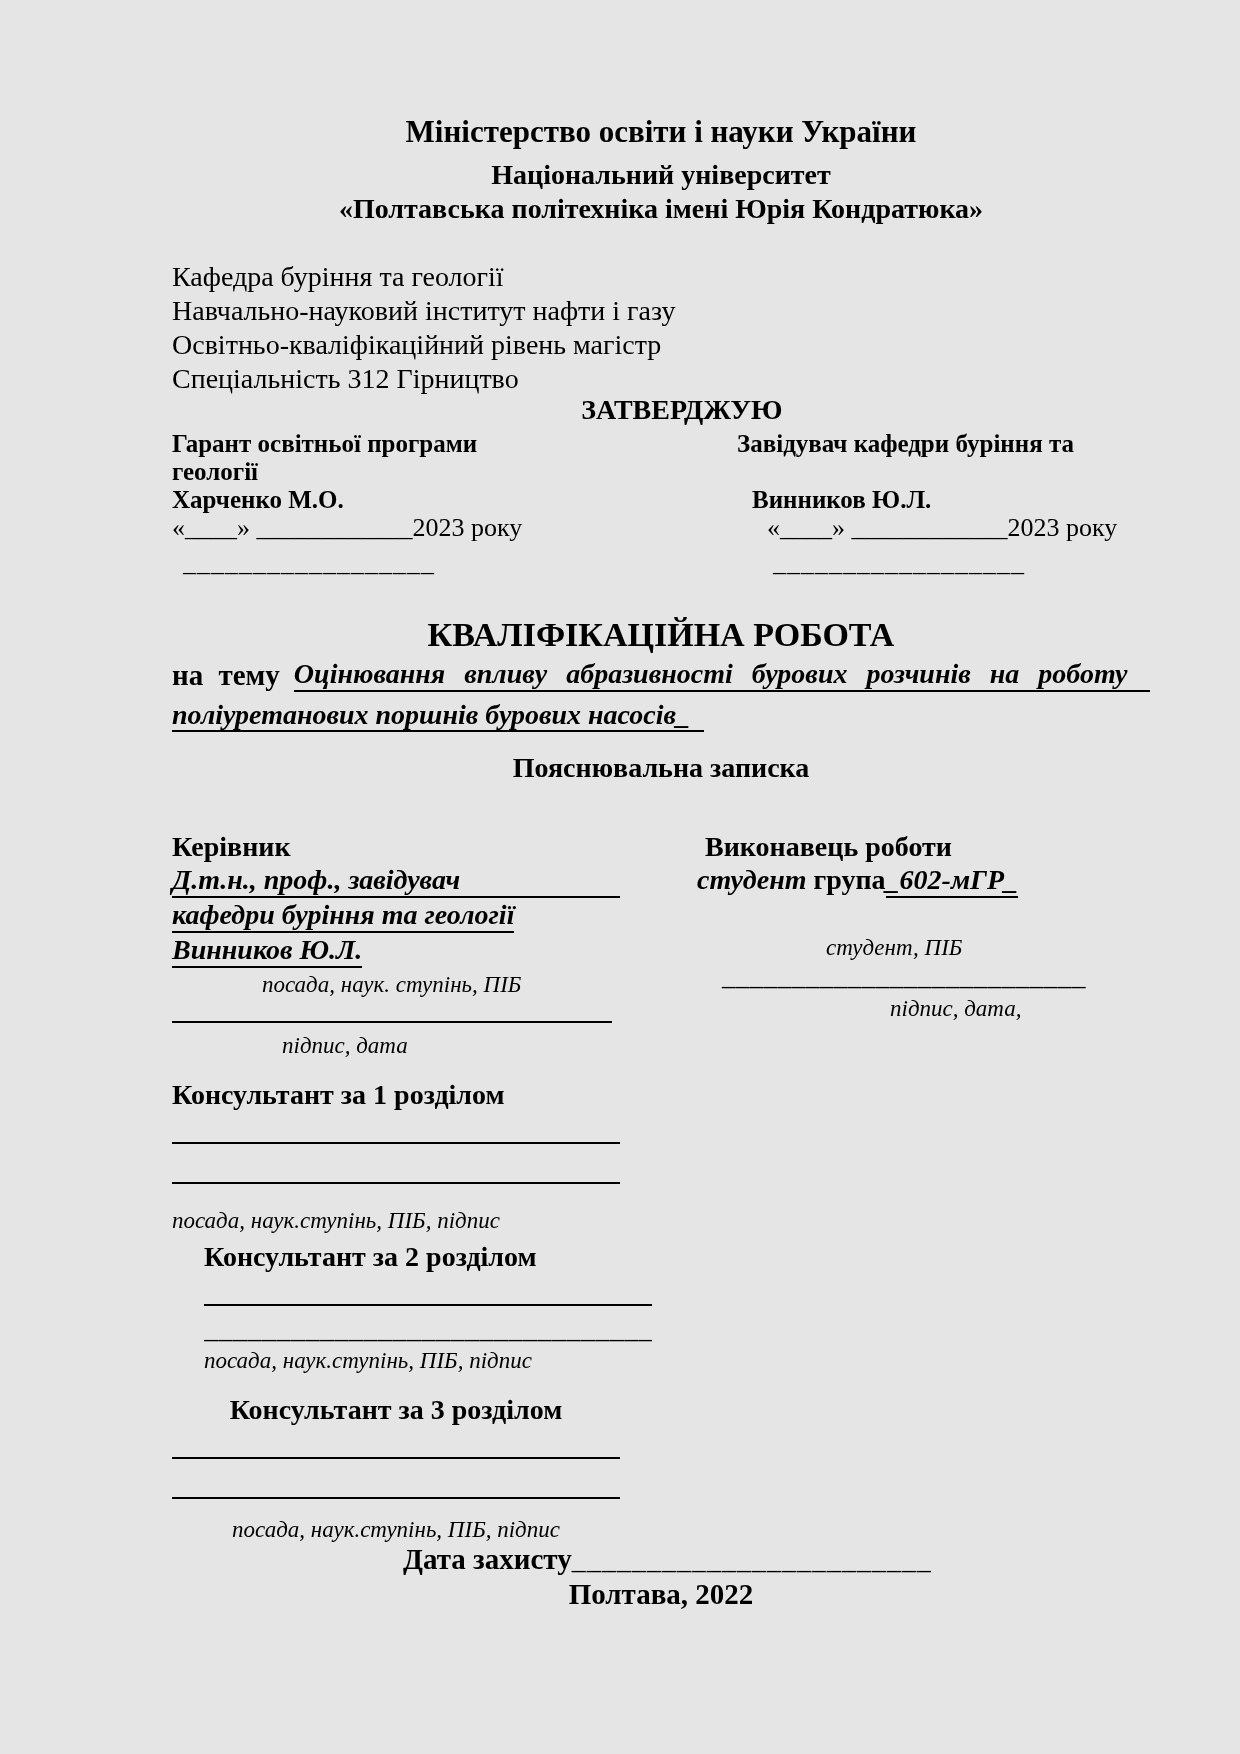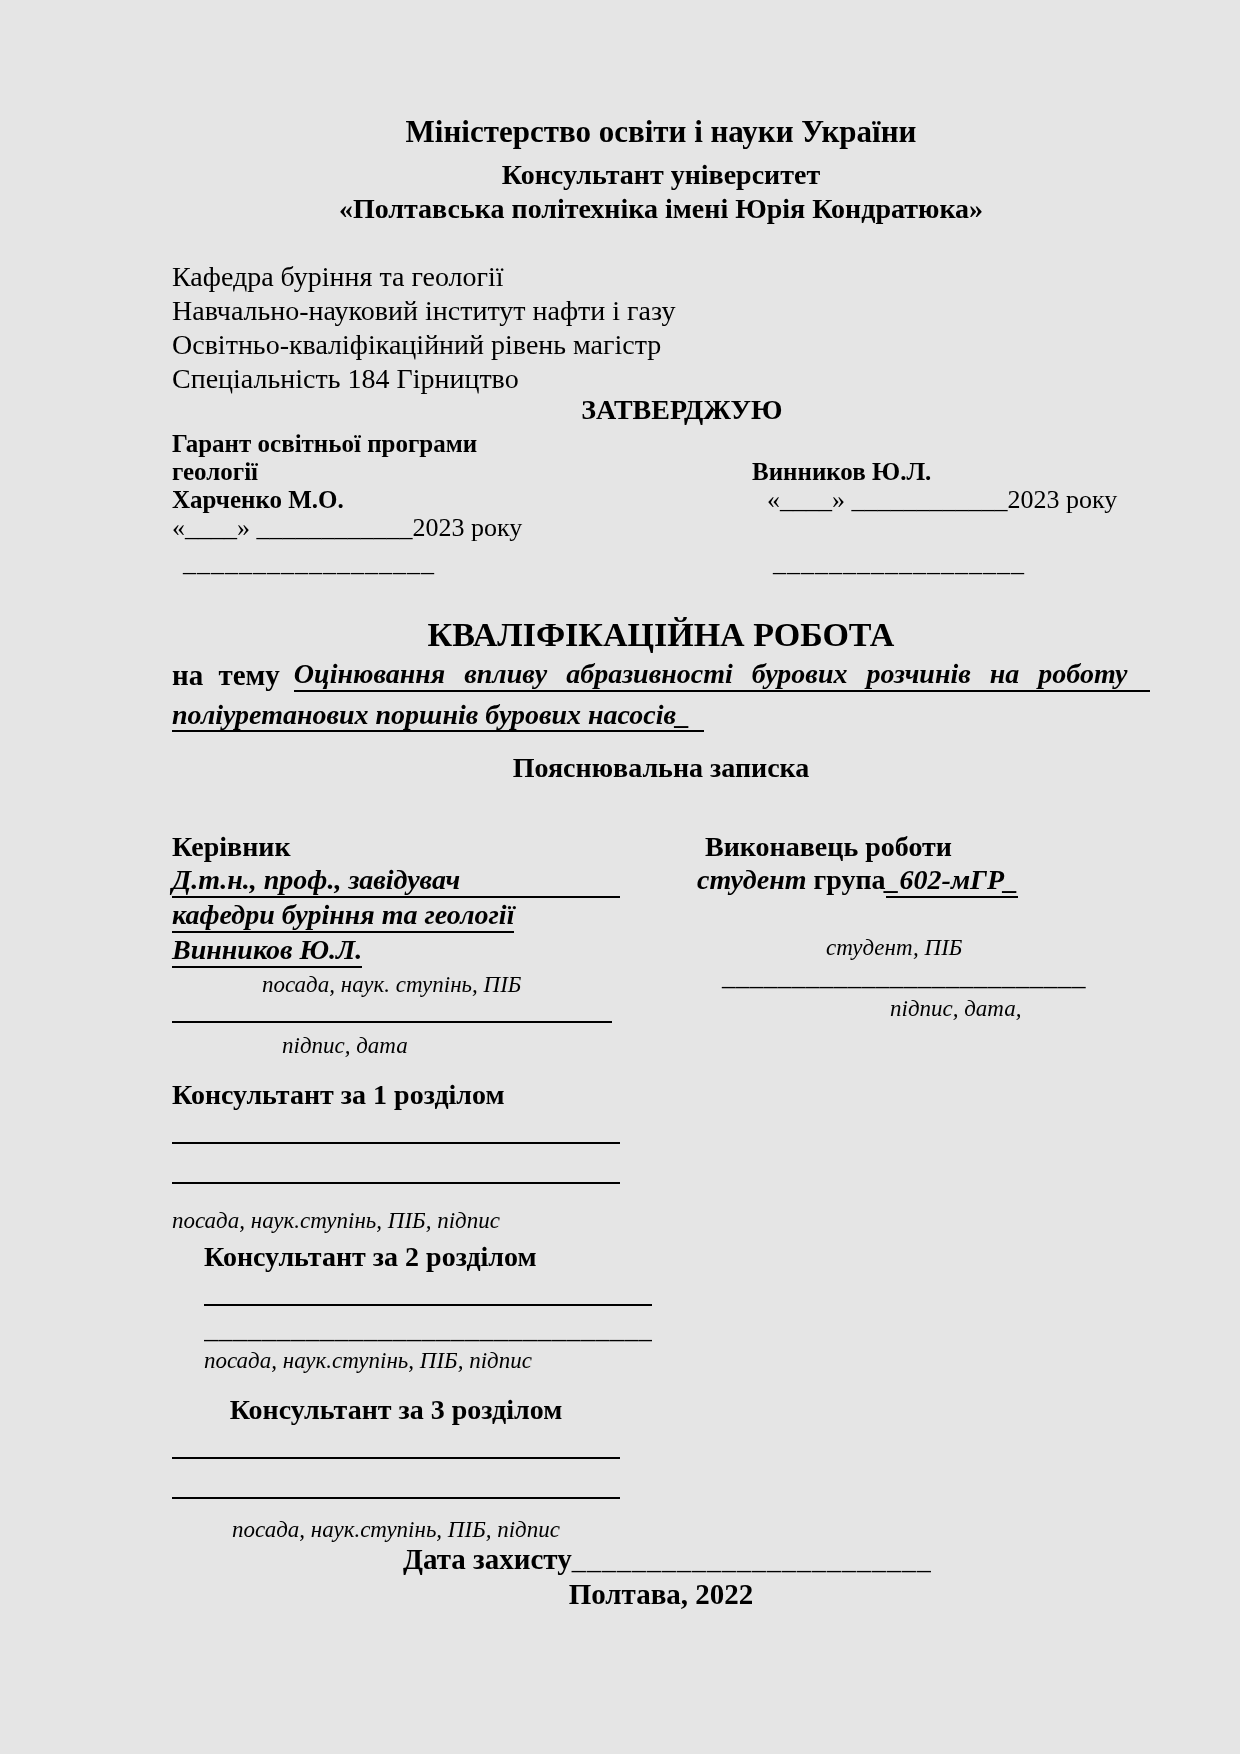--- a/index.html
+++ b/index.html
@@ -83,41 +83,42 @@
   .defense .blankline { font-weight:normal; font-size:28px; letter-spacing:1px; }
   .cityyear { top:1578px; left:172px; width:978px; text-align:center; font-size:29px; font-weight:bold; }
 </style>
 </head>
 <body>
 
 <div class="page">
 
   <div class="abs header">
     <div class="h1">Міністерство освіти і науки України</div>
-    <div class="h2">Консультант університет</div>
+    <div class="h2">Національний університет</div>
     <div class="h3">«Полтавська політехніка імені Юрія Кондратюка»</div>
   </div>
 
   <div class="abs institute">
     <div>Кафедра буріння та геології</div>
     <div>Навчально-науковий інститут нафти і газу</div>
     <div>Освітньо-кваліфікаційний рівень магістр</div>
-    <div>Спеціальність 184 Гірництво</div>
+    <div>Спеціальність 312 Гірництво</div>
   </div>
 
   <div class="abs approve">ЗАТВЕРДЖУЮ</div>
 
   <div class="abs approval">
     <div class="col-l">
       <div class="b">Гарант освітньої програми</div>
       <div class="b">геології</div>
       <div class="b">Харченко М.О.</div>
       <div class="date">«____» ____________2023 року</div>
     </div>
     <div class="col-r">
+      <div class="b">Завідувач кафедри буріння та</div>
       <div class="blank"></div>
       <div class="b ind15">Винников Ю.Л.</div>
       <div class="date ind30">«____» ____________2023 року</div>
     </div>
   </div>
 
   <div class="abs sig-row-top">
     <div class="sl">__________________</div>
     <div class="sr">__________________</div>
   </div>

